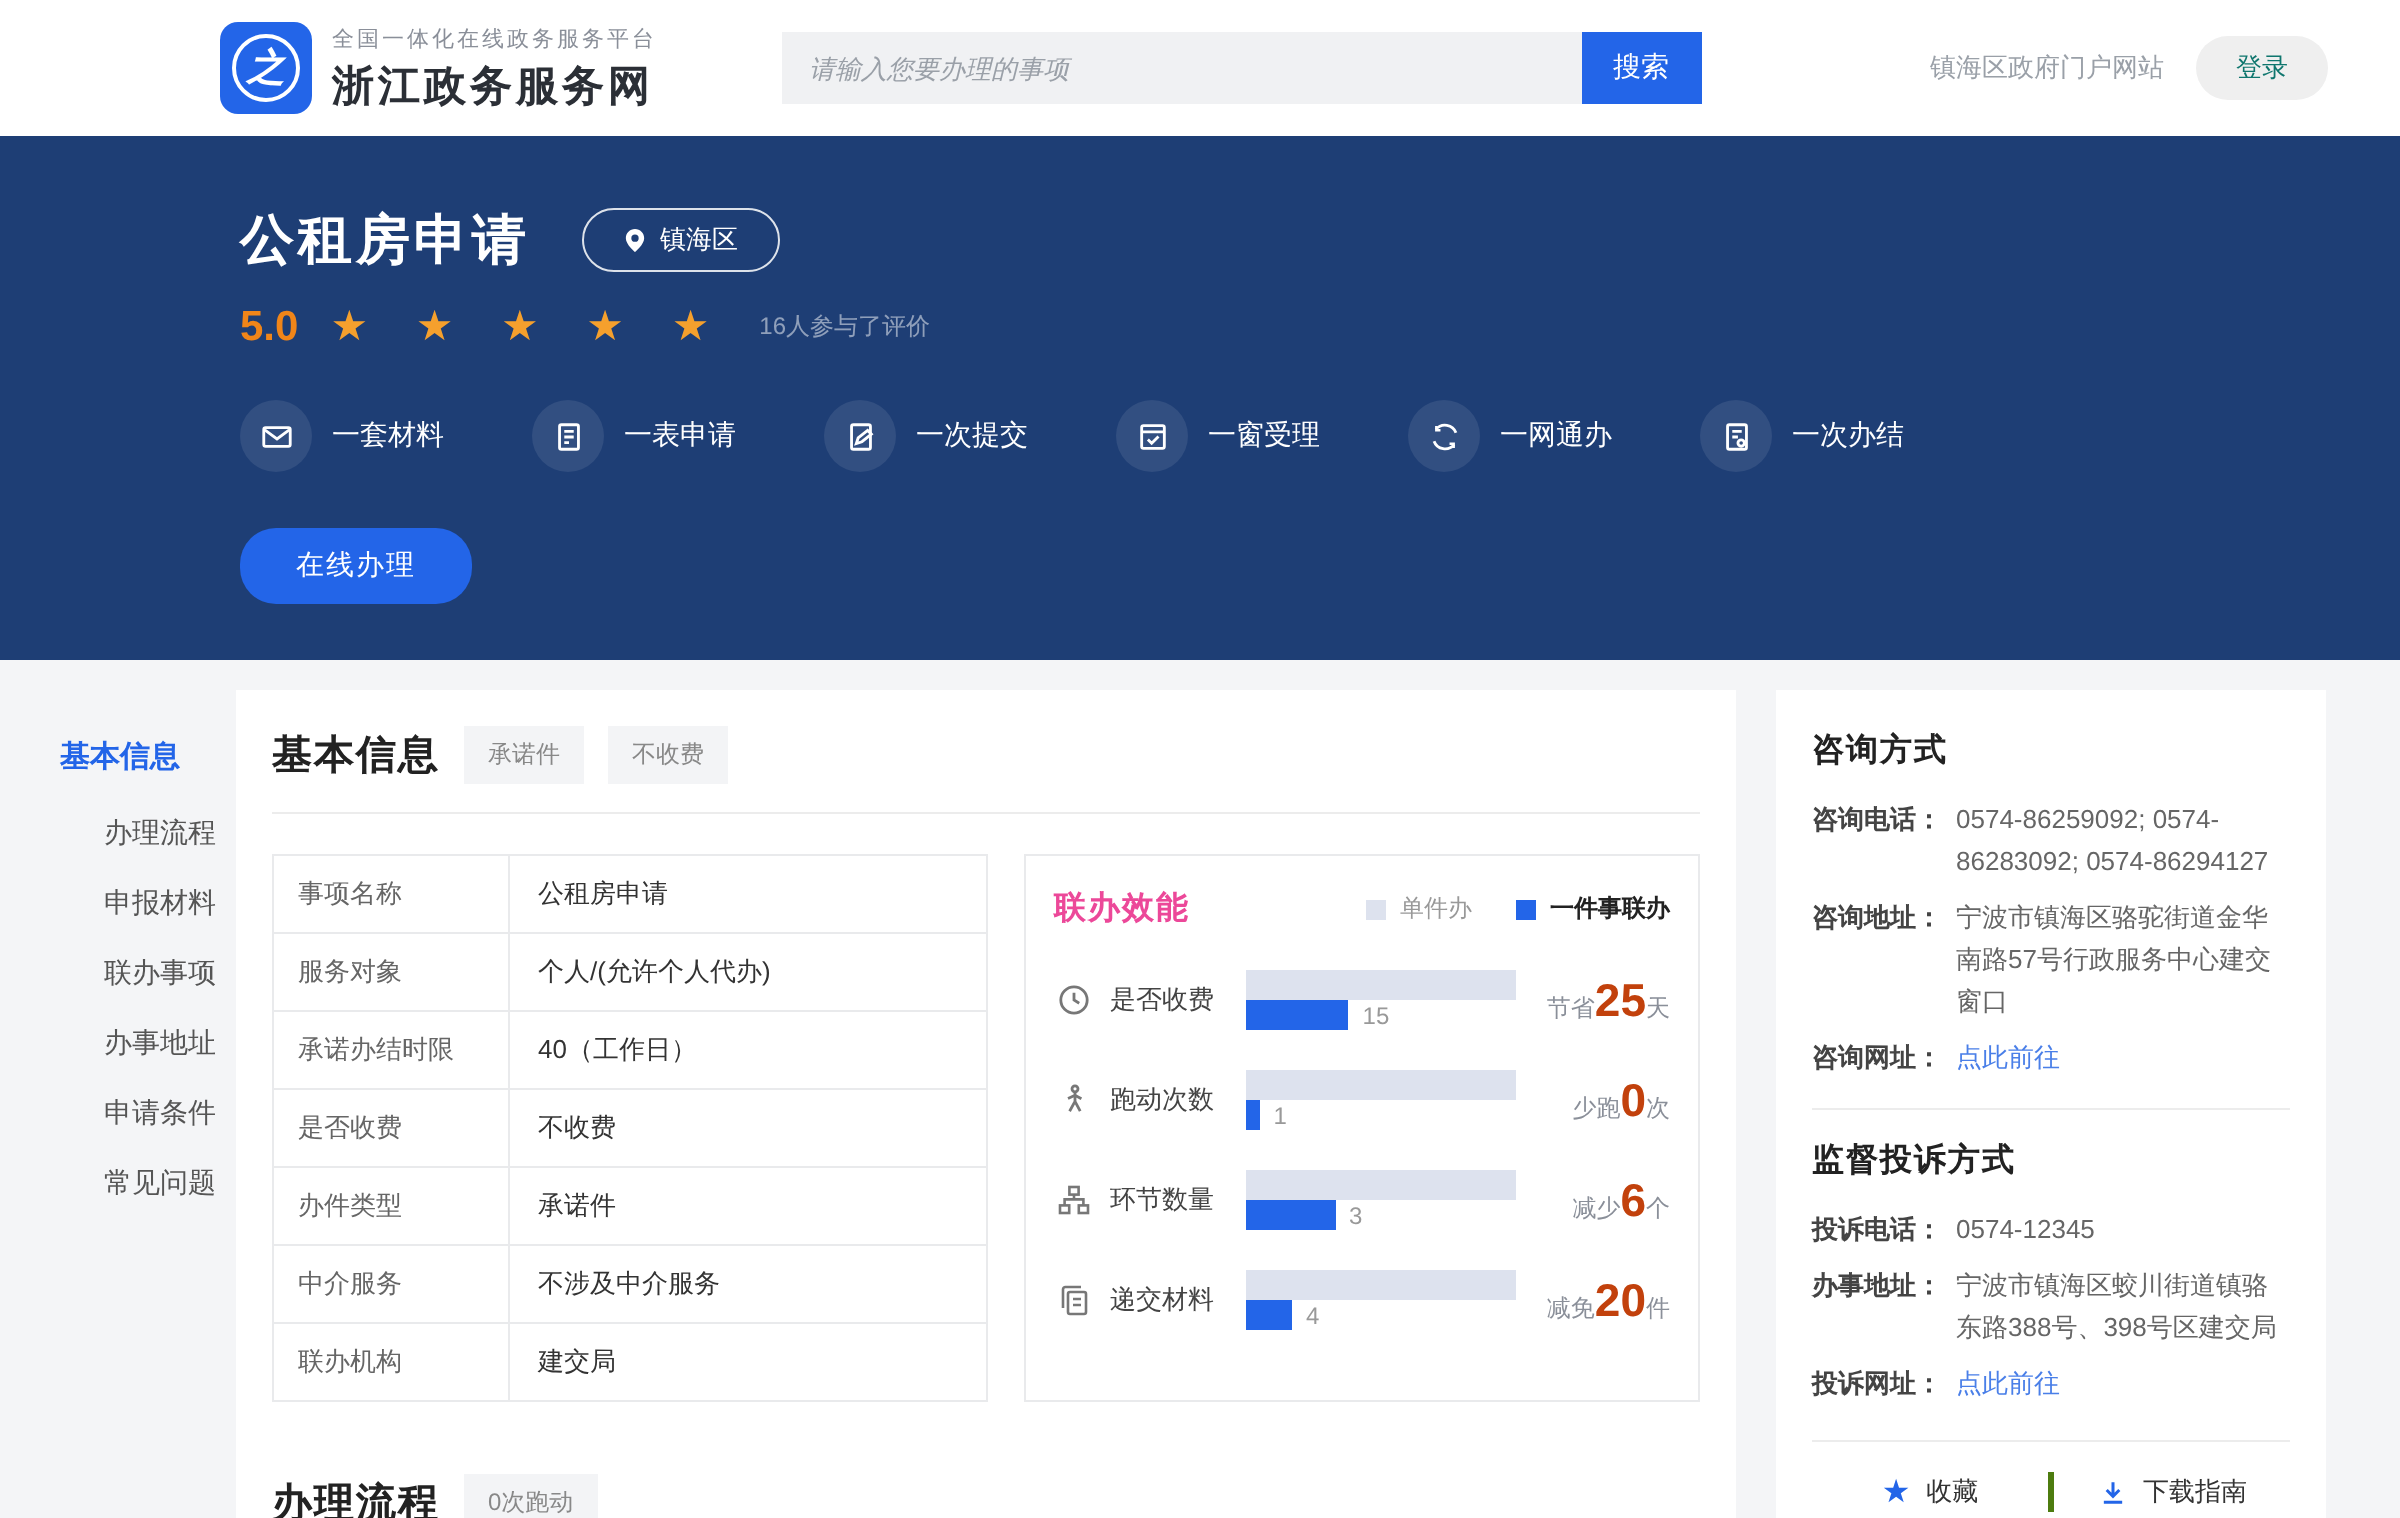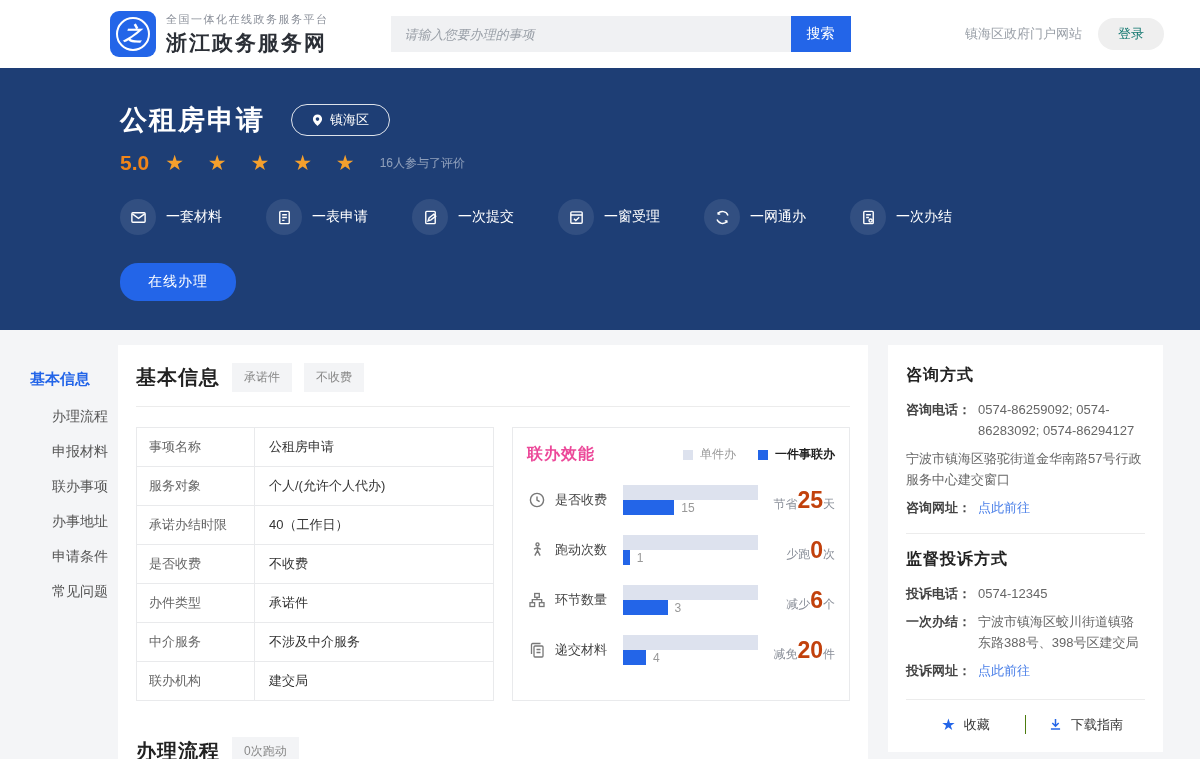--- a/index.html
+++ b/index.html
@@ -76,21 +76,21 @@
 
   .aside-card { width:275px; background:#fff; margin-left:20px; padding:20px 18px 18px 18px; flex-shrink:0; }
   .aside-title { font-size:16px; font-weight:bold; color:#222; margin-bottom:13px; letter-spacing:1px; }
   .info-line { display:flex; font-size:13px; line-height:21px; margin-bottom:7px; }
   .info-label { font-weight:bold; color:#444; width:72px; flex-shrink:0; }
   .info-value { color:#666; flex:1; }
   .go-link { color:#4a7fe8; cursor:pointer; text-decoration:none; }
   .aside-divider { border-top:1px solid #ececec; margin:15px 0; }
   .aside-actions { display:flex; border-top:1px solid #ececec; padding-top:15px; margin-top:18px; }
   .action { flex:1; display:flex; align-items:center; justify-content:center; gap:8px; font-size:13px; color:#333; cursor:pointer; }
-  .action + .action { border-left:1px solid #4d7c0f; }
+  .action + .action { border-left:3px solid #4d7c0f; }
   .star-glyph { color:#2365e8; font-size:16px; }
 
   svg { display:block; }
 </style>
 </head>
 <body>
 
 <div class="header">
   <div class="logo-wrap">
     <div class="logo-box">
@@ -346,36 +346,37 @@
 
   </div>
 
   <div class="aside-card">
     <div class="aside-title">咨询方式</div>
     <div class="info-line">
       <span class="info-label">咨询电话：</span>
       <span class="info-value">0574-86259092; 0574-86283092; 0574-86294127</span>
     </div>
     <div class="info-line">
+      <span class="info-label">咨询地址：</span>
       <span class="info-value">宁波市镇海区骆驼街道金华南路57号行政服务中心建交窗口</span>
     </div>
     <div class="info-line">
       <span class="info-label">咨询网址：</span>
       <span class="info-value"><a class="go-link">点此前往</a></span>
     </div>
 
     <div class="aside-divider"></div>
 
     <div class="aside-title">监督投诉方式</div>
     <div class="info-line">
       <span class="info-label">投诉电话：</span>
       <span class="info-value">0574-12345</span>
     </div>
     <div class="info-line">
-      <span class="info-label">一次办结：</span>
+      <span class="info-label">办事地址：</span>
       <span class="info-value">宁波市镇海区蛟川街道镇骆东路388号、398号区建交局</span>
     </div>
     <div class="info-line">
       <span class="info-label">投诉网址：</span>
       <span class="info-value"><a class="go-link">点此前往</a></span>
     </div>
 
     <div class="aside-actions">
       <div class="action">
         <span class="star-glyph">★</span>

